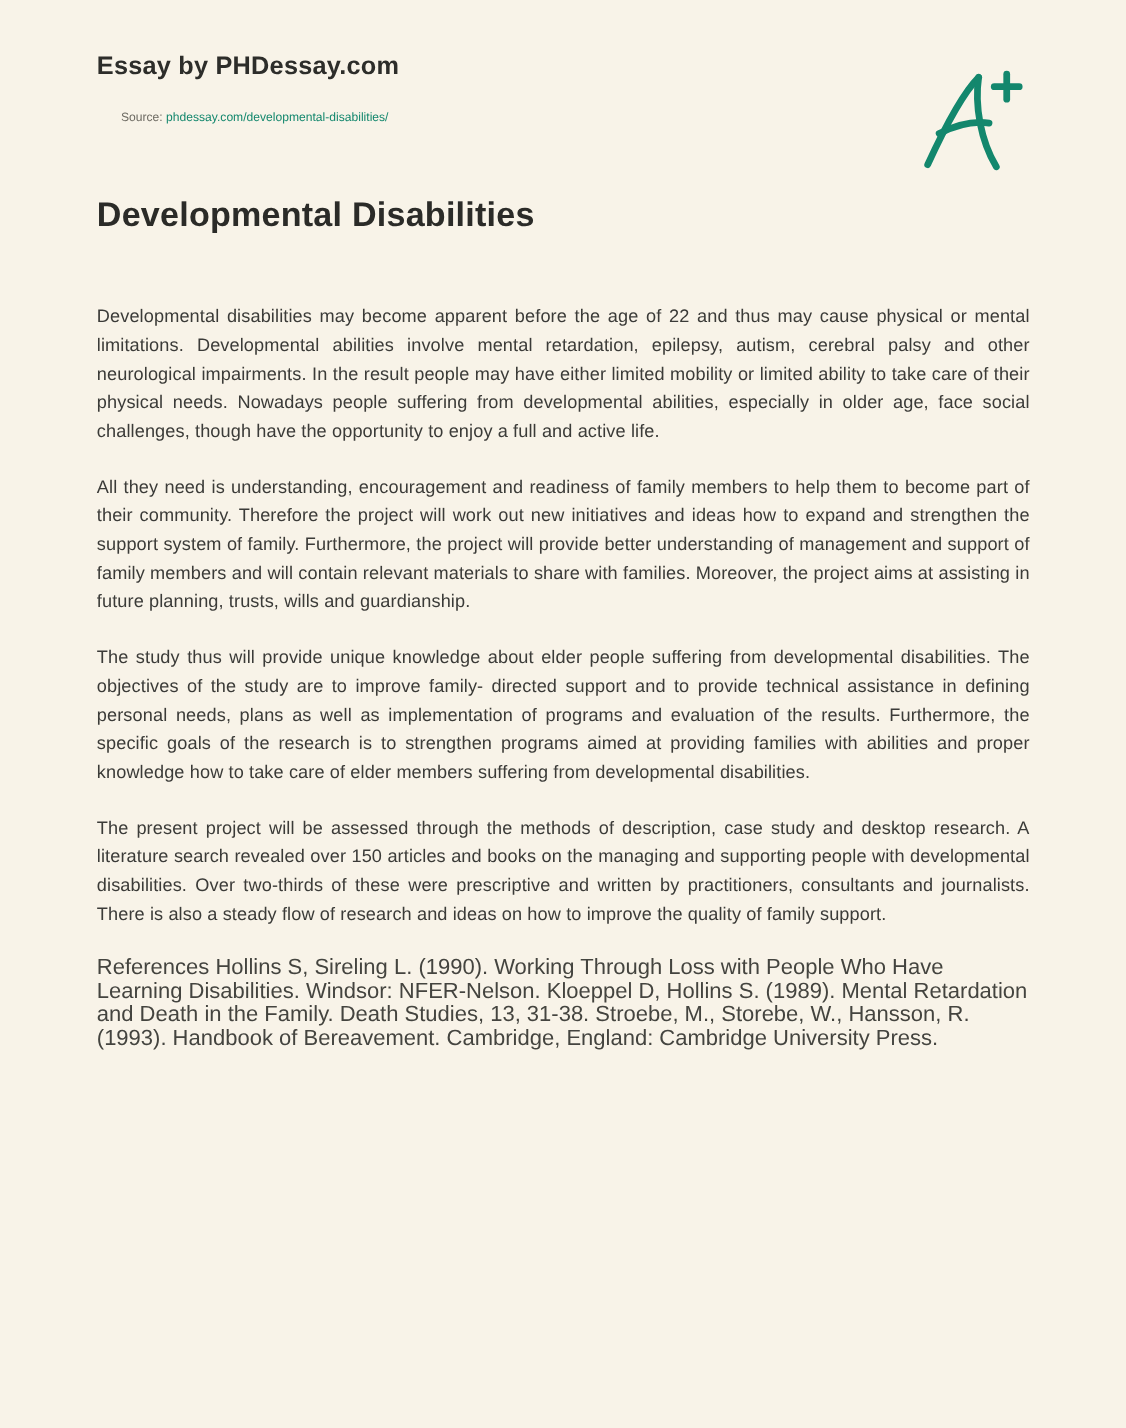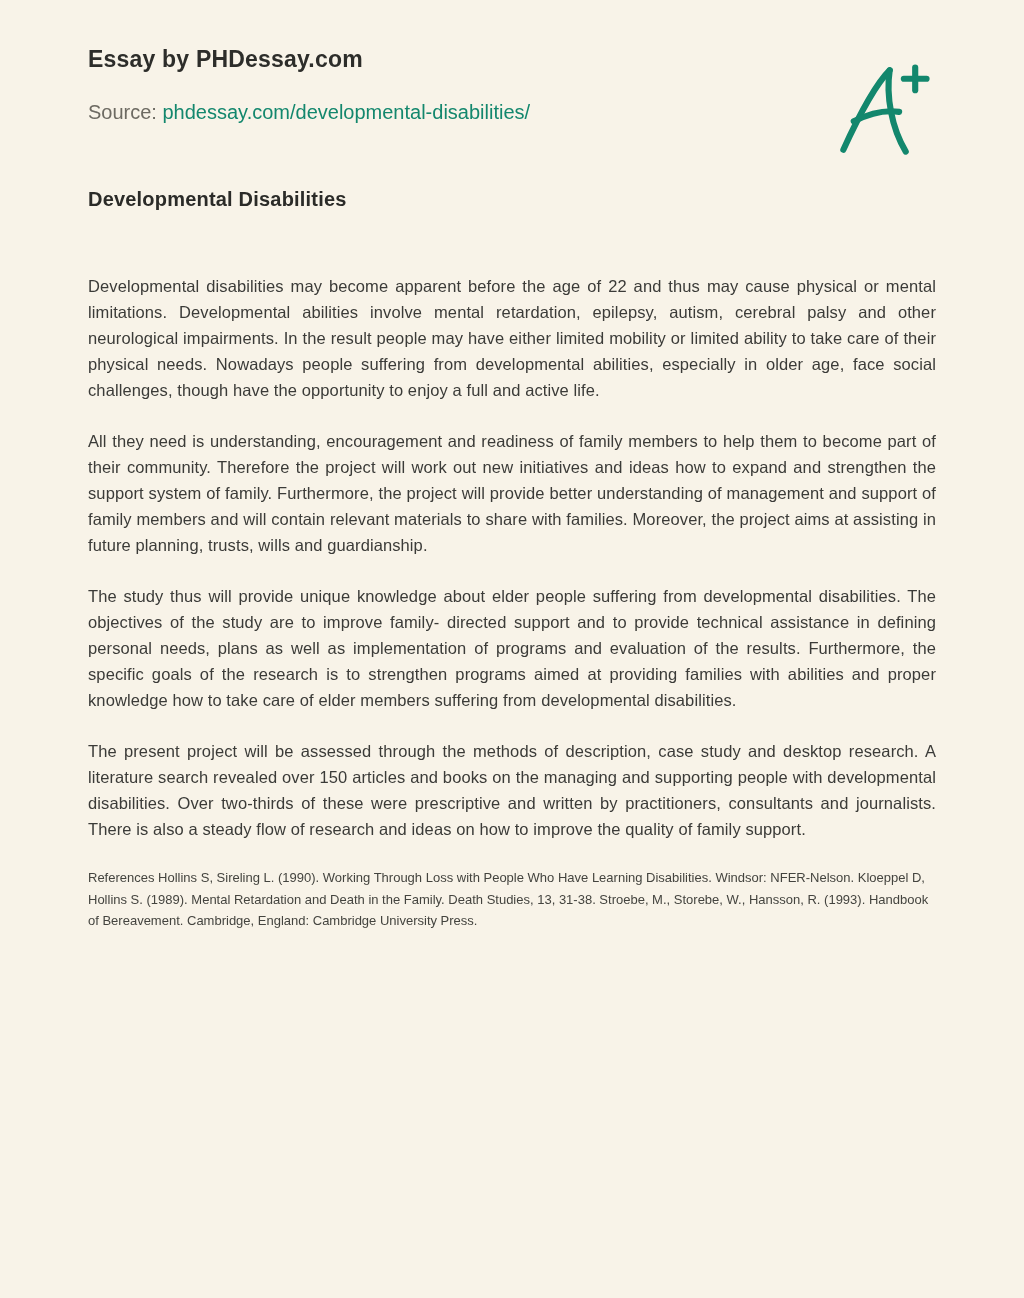--- a/index.html
+++ b/index.html
@@ -33,63 +33,64 @@
 
   .header-title {
     font-size: 23px;
     font-weight: 700;
     color: #2d2d2a;
     letter-spacing: 0.2px;
   }
 
   .source-line {
     margin-top: 28px;
-    font-size: 20px;
+    font-size: 11px;
     color: #6d6a62;
+    margin-left: 22px;
   }
 
   .source-link {
     color: #13876d;
     text-decoration: none;
     font-weight: 500;
   }
 
   .logo {
     position: absolute;
     top: 58px;
     right: 88px;
     width: 104px;
     height: 104px;
   }
 
   
   .article-title {
     margin-top: 64px;
-    font-size: 20px;
+    font-size: 31px;
     font-weight: 700;
     color: #2b2b28;
     letter-spacing: 0.2px;
   }
 
   .body-copy {
     margin-top: 62px;
   }
 
   .body-copy p {
     font-size: 16.5px;
     line-height: 26px;
     text-align: justify;
     color: #3b3b38;
     margin-bottom: 25px;
     letter-spacing: 0.1px;
   }
 
   .references {
     margin-top: 12px;
-    font-size: 13px;
+    font-size: 20px;
     line-height: 21.5px;
     color: #44443f;
     text-align: left;
   }
 </style>
 </head>
 <body>
 
 <div class="page">
 

